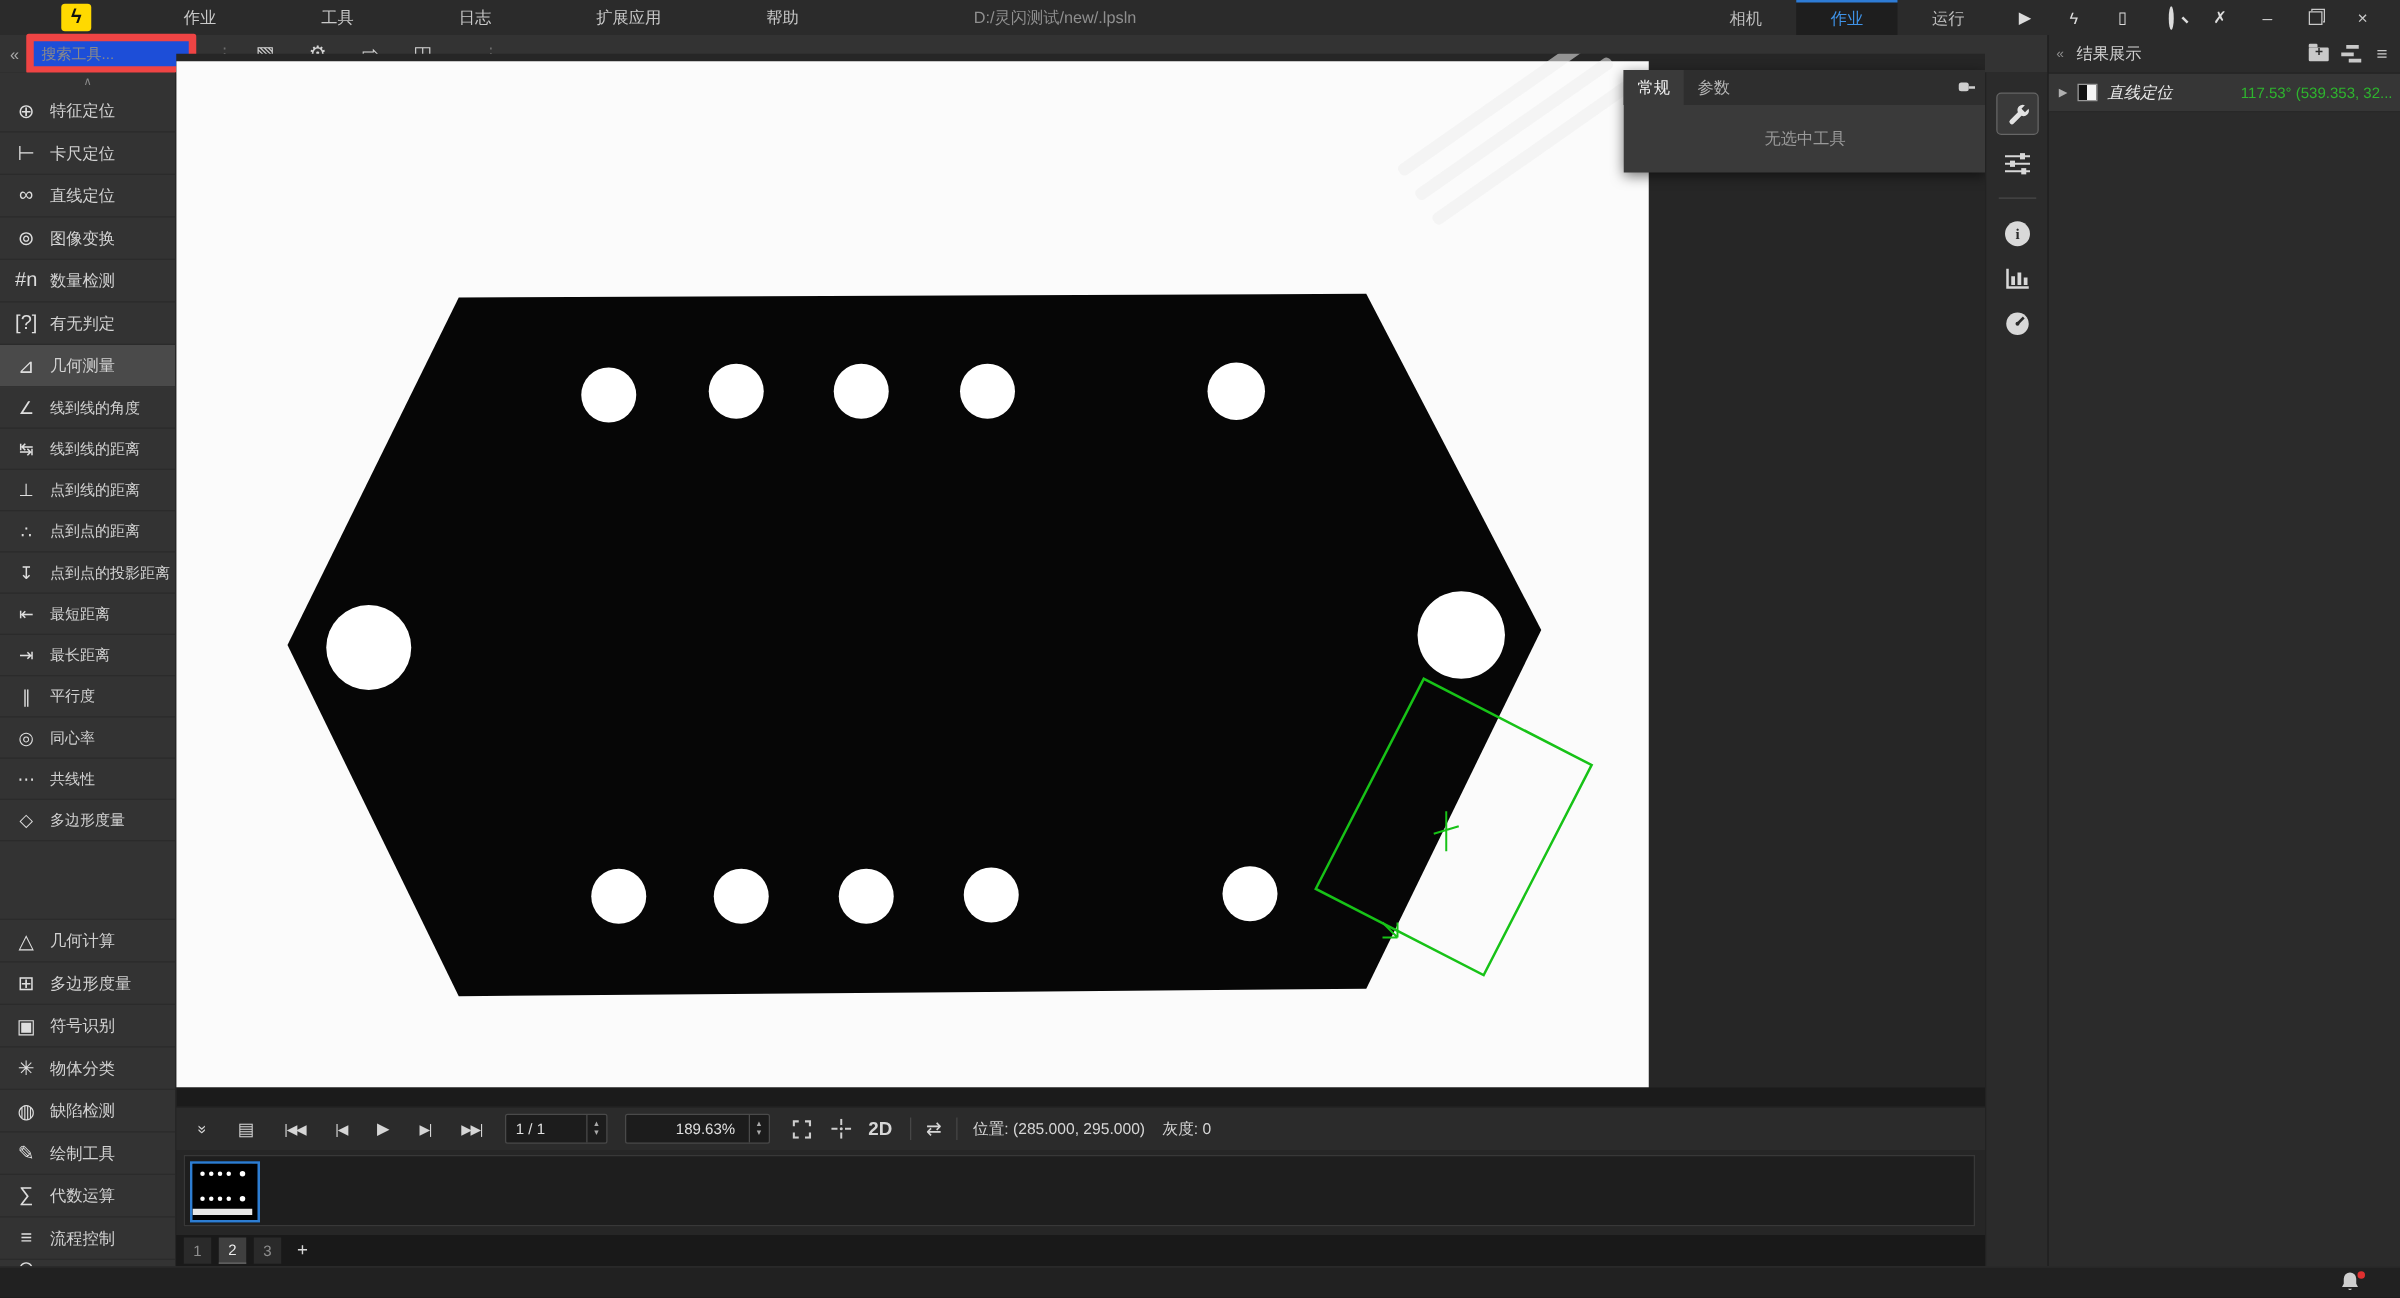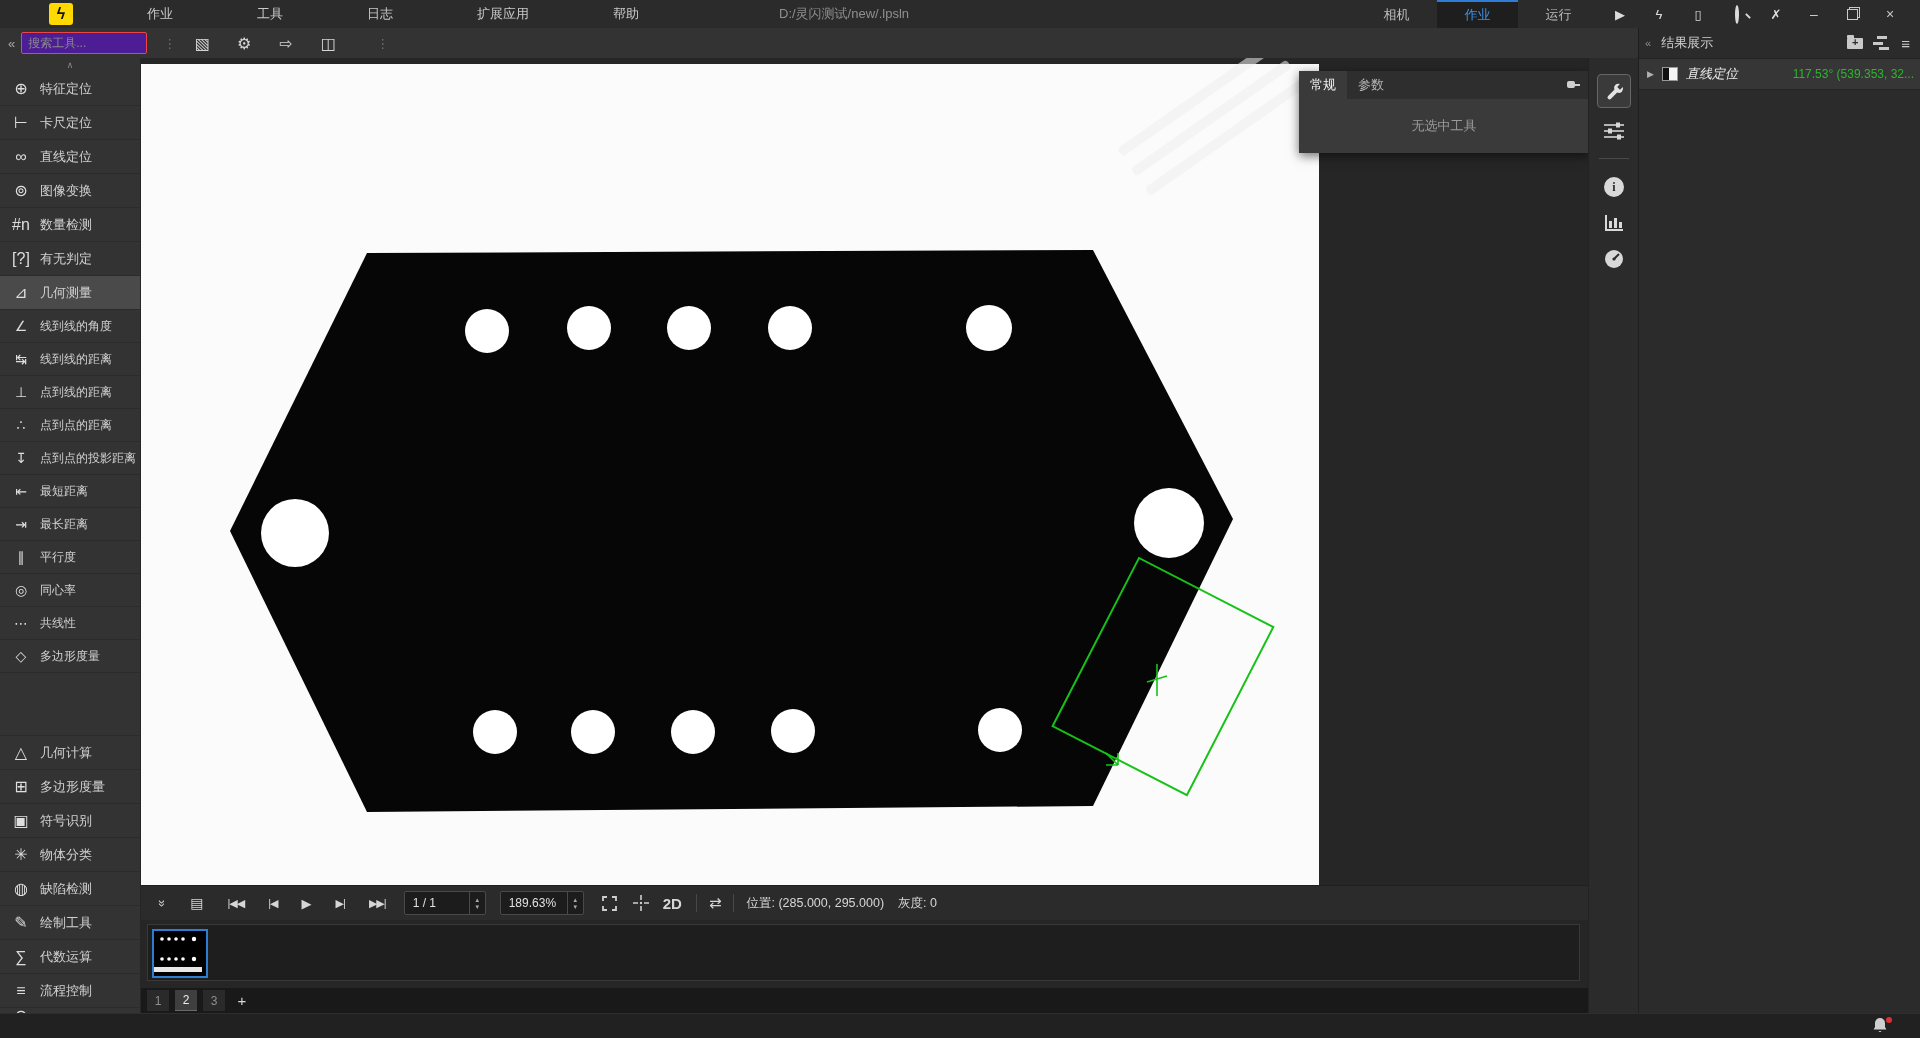--- a/index.html
+++ b/index.html
@@ -22,40 +22,40 @@
   .tb-icons .ti{width:16px;text-align:center;font-size:13px;}
   .win-ctl{left:1803px;top:0;height:28px;display:flex;align-items:center;gap:16px;color:#c9c9c9;}
   .win-ctl .wc{width:22px;height:20px;display:flex;align-items:center;justify-content:center;font-size:14px;}
   .box-restore{width:9px;height:9px;border:1px solid #c9c9c9;box-shadow:2px -2px 0 -1px #2b2b2b,2px -2px 0 0 #c9c9c9;}
   .icon-search{width:9px;height:9px;border:2px solid #dcdcdc;border-radius:50%;position:relative;}
   .icon-search::after{content:"";position:absolute;left:8px;top:8px;width:6px;height:2px;background:#dcdcdc;transform:rotate(45deg);}
 
   
   .toolbar2{left:0;top:28px;width:1638px;height:30px;background:#333;border-bottom:1px solid #262626;display:flex;align-items:center;}
   .tb2-collapse{margin-left:8px;color:#a9a9a9;font-size:13px;}
-  .search{margin-left:6px;width:112px;height:20px;background:#4c1d95;border:1px solid #ef4444;border-radius:2px;color:#bdbdbd;font-size:12px;padding:0 6px;outline:none;}
+  .search{margin-left:6px;width:112px;height:20px;background:#1d4ed8;border:6px solid #ef4444;border-radius:2px;color:#bdbdbd;font-size:12px;padding:0 6px;outline:none;}
   .search::placeholder{color:#8a8a8a;}
   .tb2-handle{margin:0 16px;color:#6e6e6e;font-size:13px;}
   .tb2-ic{margin-right:22px;color:#d4d4d4;font-size:16px;width:20px;text-align:center;}
 
   
   .sidebar{left:0;top:58px;width:141px;height:955px;background:#333;border-right:1px solid #262626;box-sizing:border-box;}
   .sb-scroll{height:14px;display:flex;align-items:center;justify-content:center;color:#8a8a8a;font-size:9px;}
   .s-item{height:33px;display:flex;align-items:center;border-bottom:1px solid #2b2b2b;padding-left:8px;cursor:default;}
   .s-item.selected{background:#4a4a4a;}
   .s-ic{width:26px;min-width:26px;text-align:center;color:#dedede;font-size:16px;margin-right:6px;}
   .s-lb{color:#d2d2d2;font-size:13px;white-space:nowrap;font-family:Liberation Serif, serif;}
   .s-sub .s-ic{font-size:14px;}
   .s-sub{height:32px;}
   .s-sub .s-lb{font-size:12px;}
   .sb-gap{height:62px;}
   .s-item.partial{height:14px;overflow:hidden;border-bottom:none;}
 
   
-  .viewport{left:141px;top:58px;width:1447px;height:827px;background:#262626;overflow:hidden;}
+  .viewport{left:141px;top:43px;width:1447px;height:827px;background:#262626;overflow:hidden;}
   .canvas-image{left:0;top:6px;width:1178px;height:821px;background:#fbfbfb;}
   .wm{left:985px;top:8px;width:190px;height:120px;transform:rotate(-35deg);opacity:.55;}
   .wm div{height:10px;margin:14px 0;background:#efefef;border-radius:4px;}
 
   
   .float-panel{left:1158px;top:13px;width:290px;height:82px;background:#3a3a3a;box-shadow:0 3px 10px rgba(0,0,0,.55);}
   .fp-tabs{height:28px;background:#2e2e2e;display:flex;align-items:center;}
   .fp-tab{width:48px;height:28px;display:flex;align-items:center;justify-content:center;color:#b5b5b5;font-size:13px;}
   .fp-tab.active{background:#3a3a3a;color:#f0f0f0;}
   .fp-pin{margin-left:auto;margin-right:9px;width:14px;height:14px;position:relative;}
@@ -320,21 +320,21 @@
   <span class="cvt glyph" style="margin-left:24px;">▶|</span>
   <span class="cvt glyph" style="margin-left:24px;">▶▶|</span>
 
   <div class="spinbox" style="margin-left:18px;width:80px;">
     <span class="spin-val">1 / 1</span>
     <span class="spin-arrows">
       <span>▴</span>
         <span>▾</span>
     </span>
   </div>
-  <div class="spinbox" style="margin-left:14px;width:82px;">
+  <div class="spinbox" style="margin-left:14px;width:82px;padding-left:32px;">
     <span class="spin-val">189.63%</span>
     <span class="spin-arrows">
       <span>▴</span>
         <span>▾</span>
     </span>
   </div>
 
   <span style="margin-left:18px;display:flex;">
     <svg width="15" height="15" viewBox="0 0 15 15">
         <path d="M1 5V1h4M10 1h4v4M14 10v4h-4M5 14H1v-4" fill="none" stroke="#cfcfcf" stroke-width="1.8"></path>

